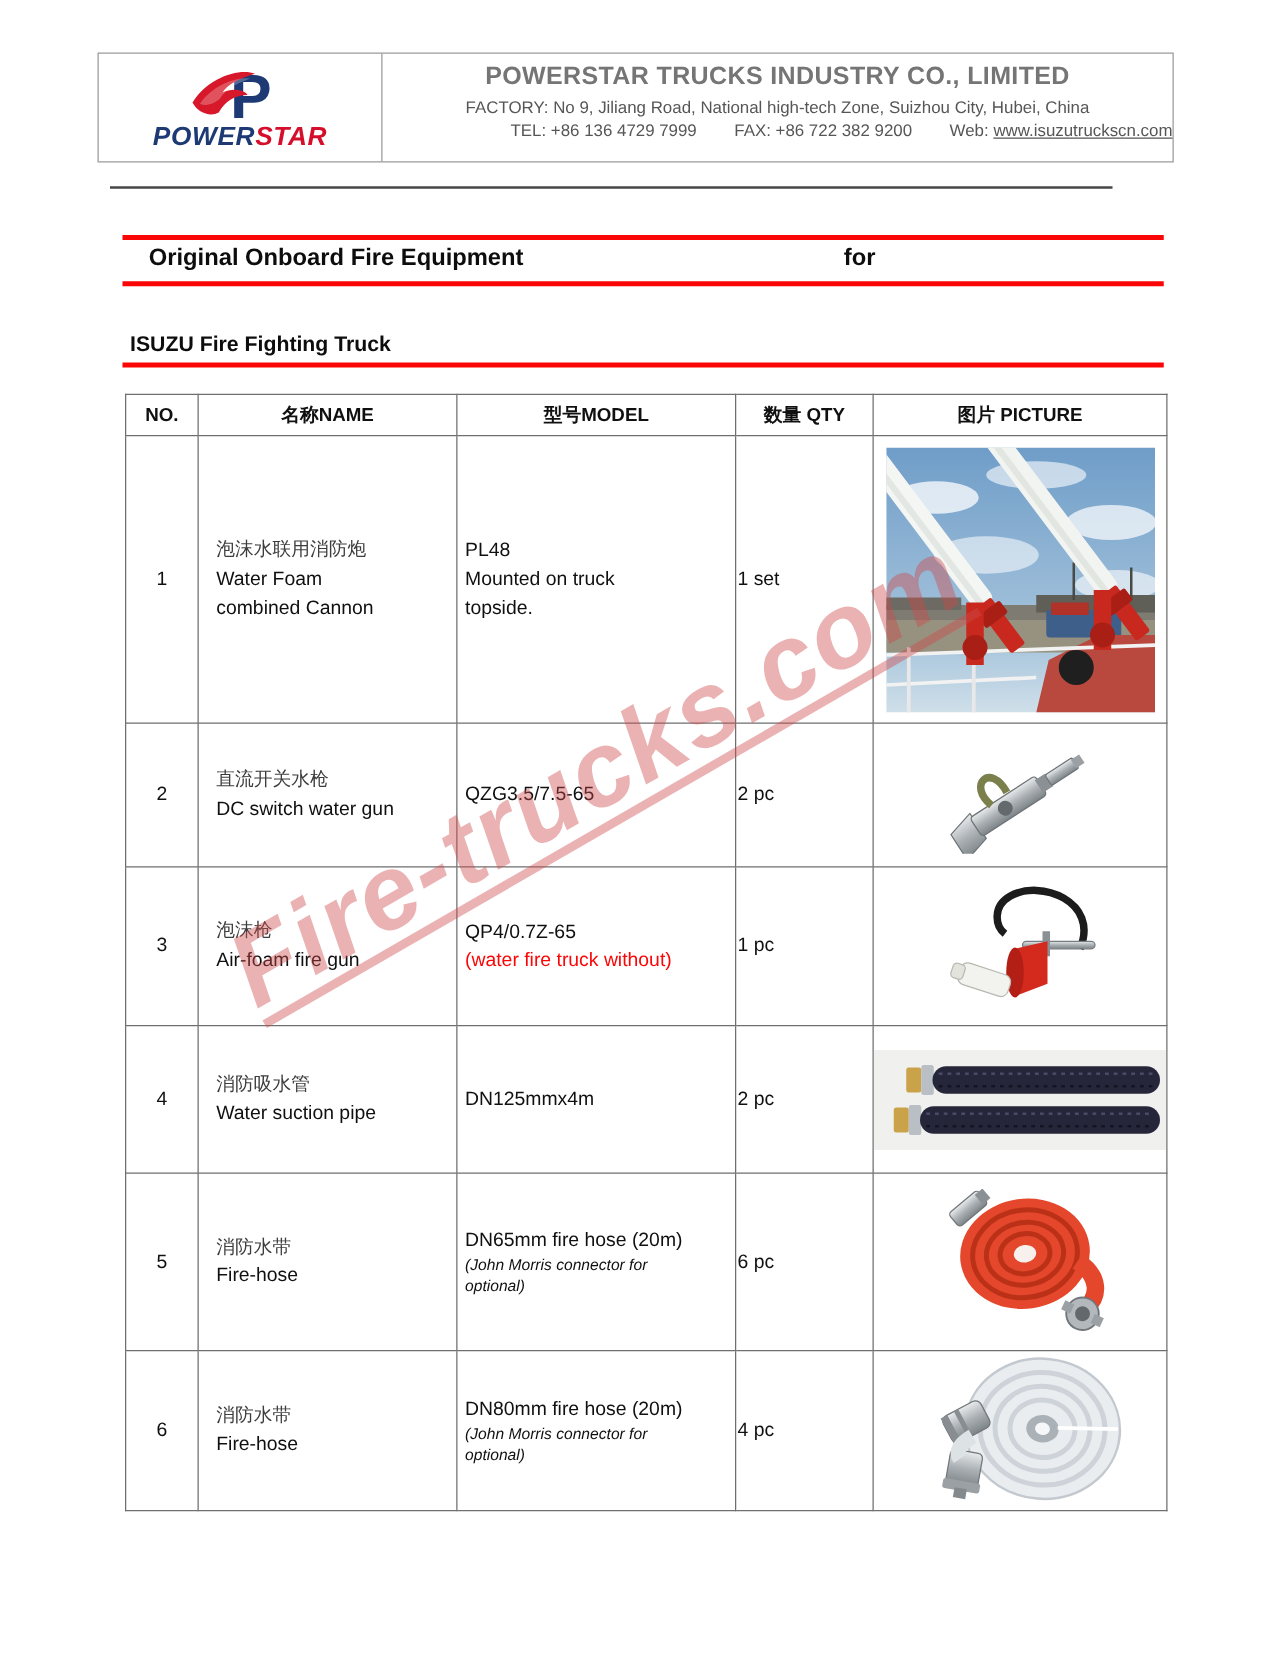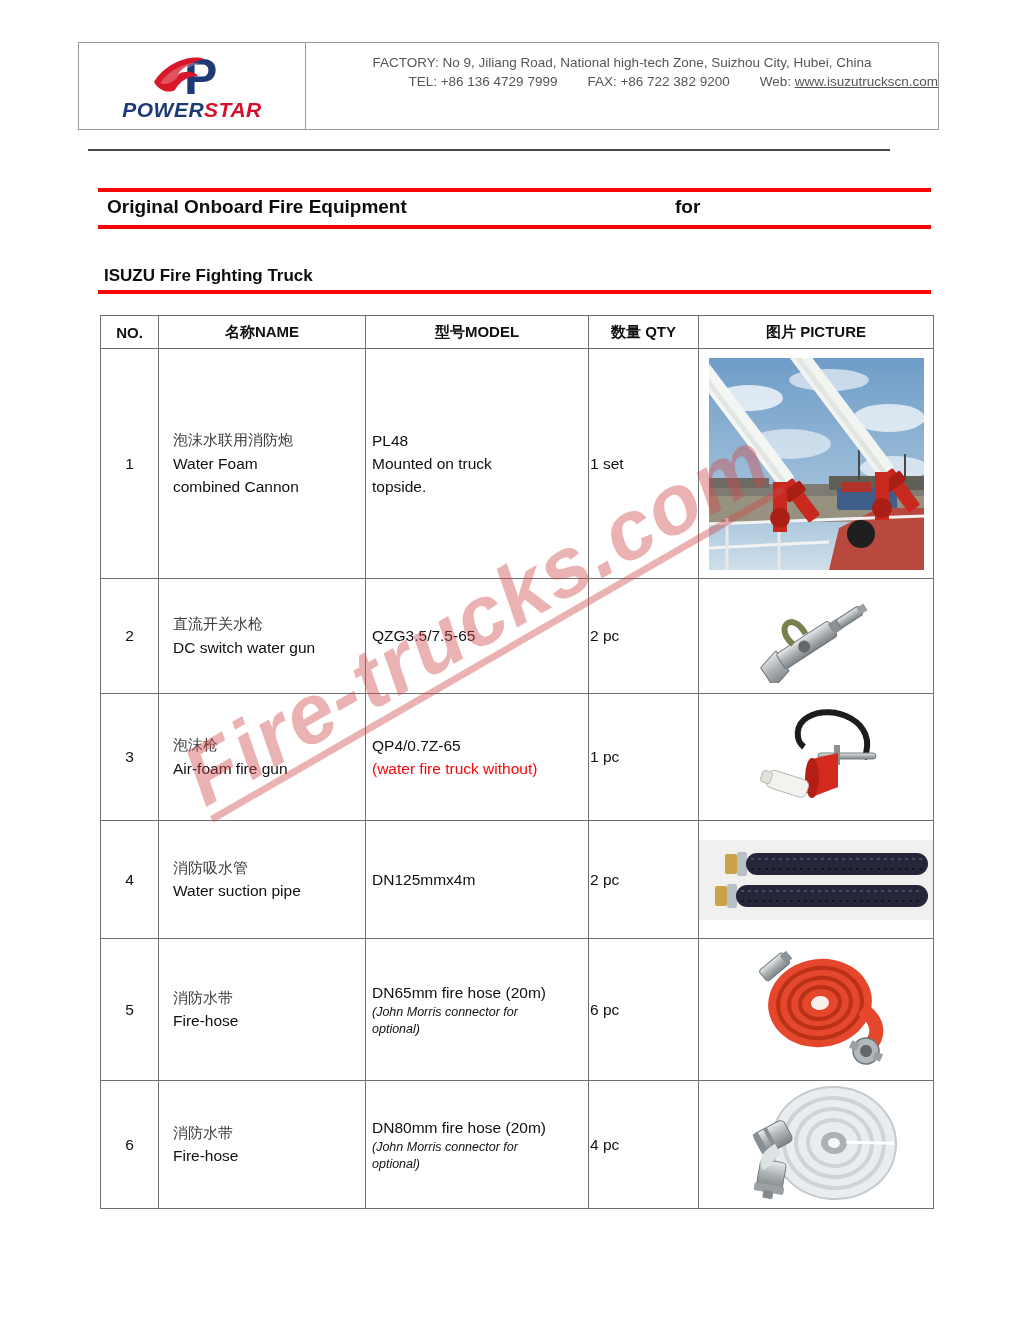--- a/index.html
+++ b/index.html
@@ -22,21 +22,21 @@
   .hdr-info{flex:1;text-align:center;padding-top:7px;box-sizing:border-box;}
   .company{font-size:20px;font-weight:bold;color:#757575;letter-spacing:.3px;}
   .factory{font-size:13.5px;color:#565656;margin-top:5px;}
   .telline{font-size:13.5px;color:#565656;margin-top:4px;display:flex;justify-content:flex-end;gap:30px;}
   .weburl{text-decoration:underline;color:#565656;}
   .hdr-rule{position:absolute;left:88px;top:149px;width:802px;height:2px;background:#474747;}
   
   .redbar{position:absolute;left:98px;width:833px;height:4px;background:#fb0606;}
   .rb1{top:188px;} .rb2{top:225px;} .rb3{top:290px;}
   .title-row{position:absolute;left:104px;top:196px;width:827px;height:26px;}
-  .title-main{position:absolute;left:3px;top:0;font-size:19px;font-weight:bold;color:#0d0d0d;}
+  .title-main{position:absolute;left:15px;top:0;font-size:19px;font-weight:bold;color:#0d0d0d;}
   .title-for{position:absolute;left:571px;top:0;font-size:19px;font-weight:bold;color:#0d0d0d;}
   .subtitle{position:absolute;left:104px;top:266px;font-size:17px;font-weight:bold;color:#0d0d0d;}
   
   table.spec{
     position:absolute;left:100px;top:315px;width:833px;border-collapse:collapse;table-layout:fixed;
   }
   table.spec td,table.spec th{
     border:1px solid #6f6f6f;box-sizing:border-box;vertical-align:middle;
     font-size:15.5px;color:#101010;background:transparent;
   }
@@ -71,20 +71,21 @@
   <div class="hdr-box">
     <div class="hdr-logo">
       <svg width="92" height="48" viewBox="0 0 92 48">
         <text x="38" y="42" font-family="Liberation Sans, sans-serif" font-size="50" font-weight="bold" fill="#1d3a74">P</text>
         <path d="M8 30 C20 10 46 2 58 7 C44 11 36 16 32 22 C40 18 50 20 52 24 C42 24 34 29 29 38 C22 42 12 38 8 30 Z" fill="#d7182a"></path>
         <path d="M14 31 C24 16 44 9 54 11 C42 15 34 20 30 27 C24 32 18 33 14 31 Z" fill="#ffffff" opacity="0.25"></path>
       </svg>
       <div class="brandline"><span class="brand-power">POWER</span><span class="brand-star">STAR</span></div>
     </div>
     <div class="hdr-info">
+      <div class="company">POWERSTAR TRUCKS INDUSTRY CO., LIMITED</div>
       <div class="factory">FACTORY: No 9, Jiliang Road, National high-tech Zone, Suizhou City, Hubei, China</div>
       <div class="telline">
         <span>TEL: +86 136 4729 7999</span>
         <span>FAX: +86 722 382 9200</span>
         <span><span>Web:</span> <span class="weburl">www.isuzutruckscn.com</span></span>
       </div>
     </div>
   </div>
   <div class="hdr-rule"></div>
 

